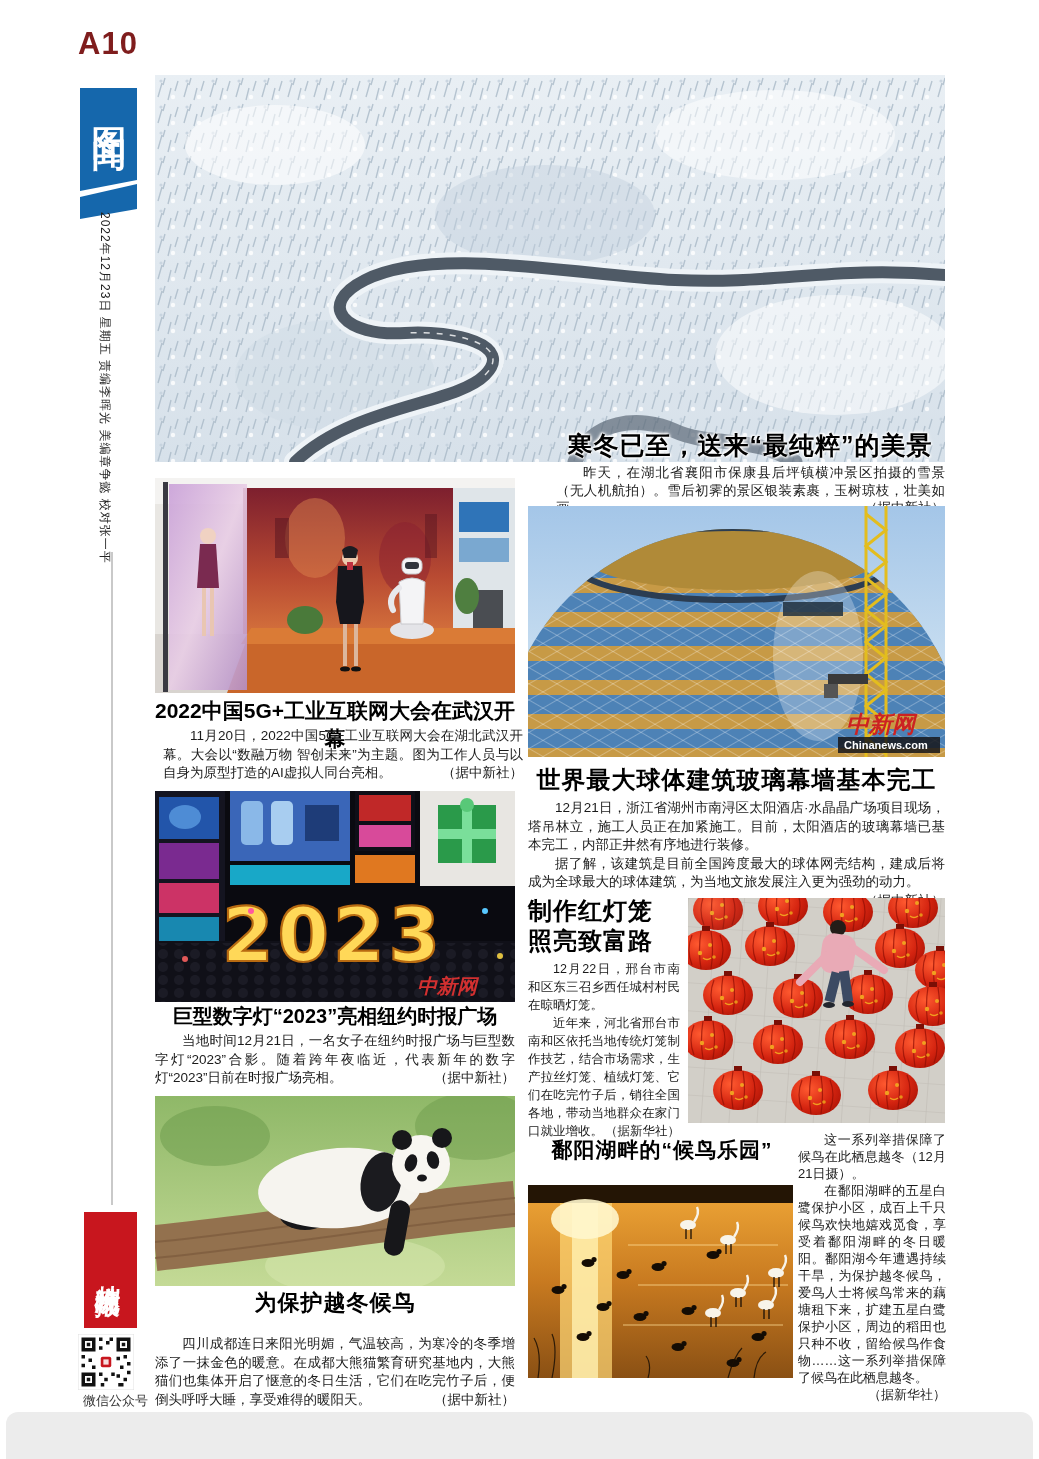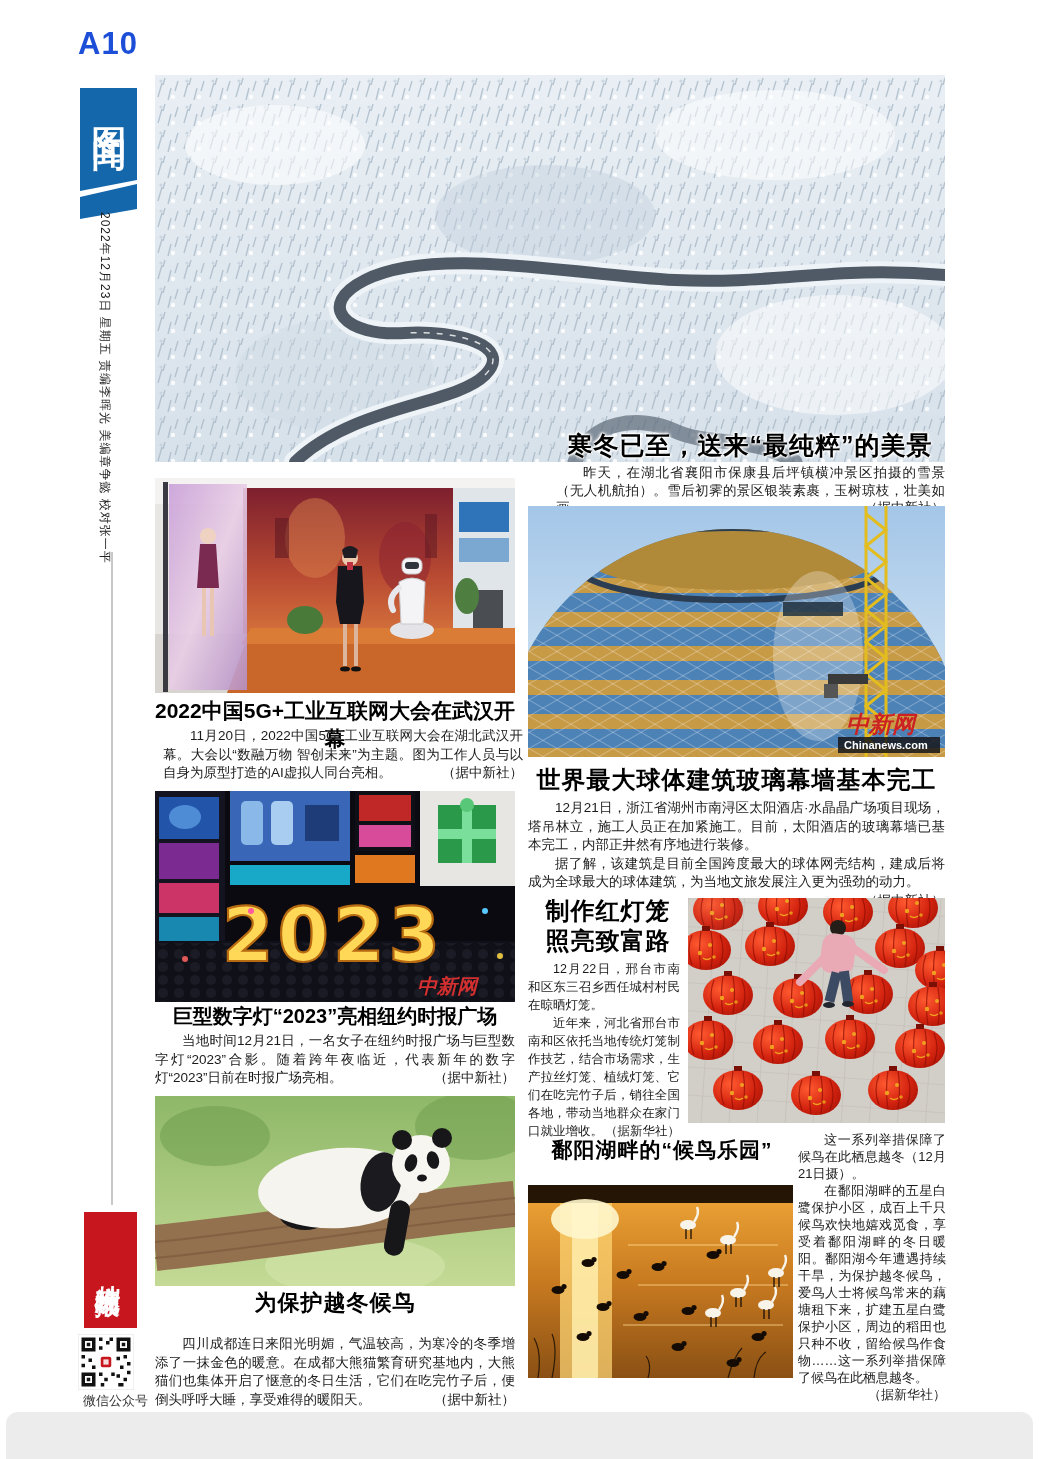--- a/index.html
+++ b/index.html
@@ -4,21 +4,21 @@
 <style>
   html,body{margin:0;padding:0;background:#fff;}
   .page{position:relative;width:1039px;height:1459px;background:#fff;overflow:hidden;
         font-family:"Liberation Sans", sans-serif;color:#111;}
   .photo{position:absolute;overflow:hidden;background:#ddd;}
   .photo svg{display:block;width:100%;height:100%;}
   .headline{position:absolute;font-weight:bold;color:#000;text-align:center;letter-spacing:1px;}
   .cap{position:absolute;font-size:13.5px;line-height:18.5px;text-align:justify;color:#1a1a1a;}
   .cap p{margin:0;text-indent:2em;}
   .credit{float:right;text-indent:0;}
-  .pagenum{position:absolute;left:78px;top:26px;font-size:31px;font-weight:bold;color:#1d4ed8;letter-spacing:1px;}
+  .pagenum{position:absolute;left:78px;top:26px;font-size:31px;font-weight:bold;color:#7f1d1d;letter-spacing:1px;}
   .ribbon{position:absolute;left:80px;top:88px;width:57px;height:132px;}
   .ribbon-label{position:absolute;left:84px;top:100px;width:50px;text-align:center;
      writing-mode:vertical-rl;font-size:35px;font-weight:bold;color:#fff;letter-spacing:7px;line-height:50px;}
   .dateline{position:absolute;left:113px;top:212px;transform-origin:0 0;transform:rotate(90deg);
      white-space:nowrap;font-size:12px;letter-spacing:1px;color:#222;}
   .vrule{position:absolute;left:111px;top:552px;width:2px;height:653px;background:#c9c9c9;}
   .brandlogo{position:absolute;left:84px;top:1212px;width:53px;height:116px;background:#c8161e;
      display:flex;align-items:center;justify-content:center;}
   .brandlogo span{writing-mode:vertical-rl;color:#fff;font-size:25px;font-weight:bold;
      font-family:"Liberation Serif", serif;letter-spacing:3px;transform:skewX(-5deg);}
@@ -274,21 +274,21 @@
       <circle cx="30" cy="168" r="3" fill="#e05858"></circle>
         <circle cx="345" cy="165" r="3" fill="#e0c040"></circle>
       <text x="262" y="202" font-size="20" font-weight="bold" font-style="italic" fill="#d23030" font-family="Liberation Serif, serif">中新网</text>
     </svg>
   </div>
   <div class="headline" style="left:155px;top:1003px;width:360px;font-size:20px;letter-spacing:0;">巨型数字灯“2023”亮相纽约时报广场</div>
   <div class="cap" style="left:155px;top:1032px;width:360px;">
     <p><span>当地时间12月21日，一名女子在纽约时报广场与巨型数字灯“2023”合影。随着跨年夜临近，代表新年的数字灯“2023”日前在时报广场亮相。</span><span class="credit">（据中新社）</span></p>
   </div>
 
-  <div class="headline" style="left:528px;top:896px;width:160px;font-size:24px;text-align:center;line-height:30px;">
+  <div class="headline" style="left:528px;top:896px;width:160px;font-size:24px;text-align:left;line-height:30px;">
     <div>制作红灯笼</div>
     <div>照亮致富路</div>
   </div>
   <div class="cap" style="left:528px;top:960px;width:152px;font-size:12.5px;line-height:18px;">
     <p>12月22日，邢台市南和区东三召乡西任城村村民在晾晒灯笼。</p>
     <p><span>近年来，河北省邢台市南和区依托当地传统灯笼制作技艺，结合市场需求，生产拉丝灯笼、植绒灯笼、它们在吃完竹子后，销往全国各地，带动当地群众在家门口就业增收。</span><span class="credit">（据新华社）</span></p>
   </div>
   <div class="photo" style="left:688px;top:898px;width:257px;height:225px;">
     <svg viewBox="0 0 257 225" preserveAspectRatio="none">
       <defs>

